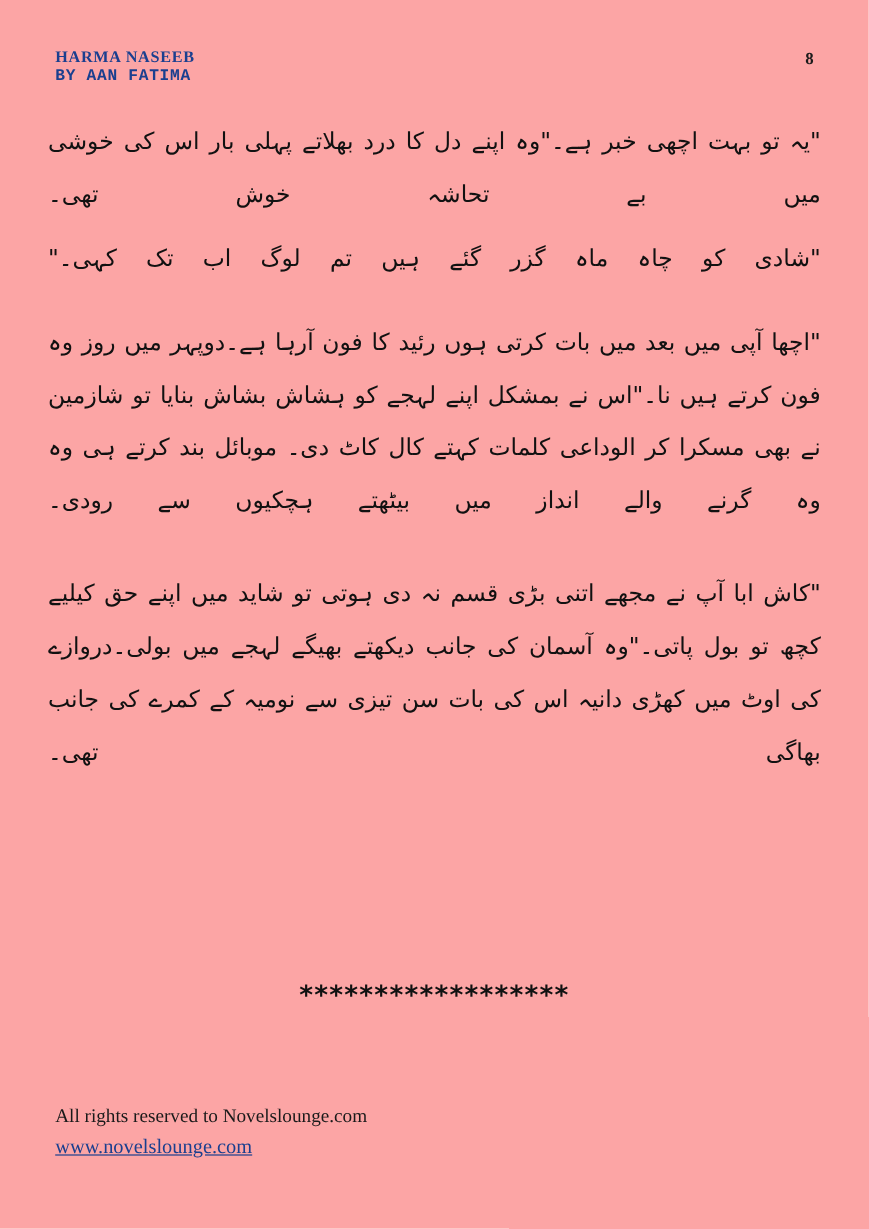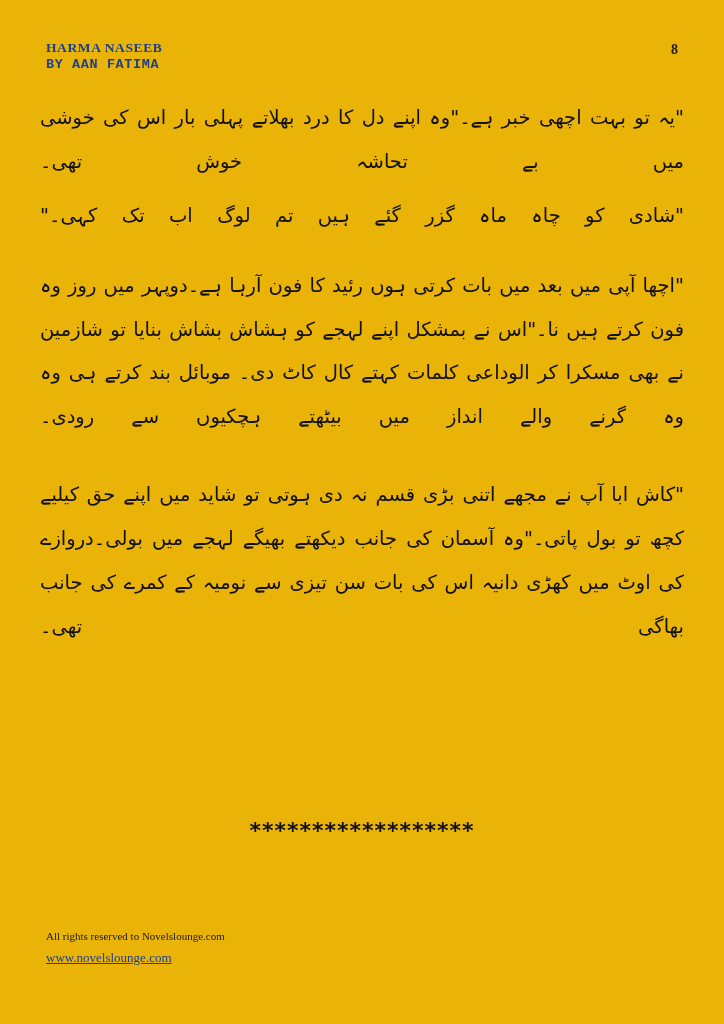--- a/index.html
+++ b/index.html
@@ -4,21 +4,21 @@
 <style>
   html, body {
     margin: 0;
     padding: 0;
     background: #ffffff;
   }
   .page {
     position: relative;
     width: 724px;
     height: 1024px;
-    background: #eab308;
+    background: #fca5a5;
     overflow: hidden;
     font-family: "Liberation Serif", serif;
   }
 
   
   .header {
     position: absolute;
     top: 40px;
     left: 46px;
     right: 46px;
@@ -87,26 +87,26 @@
   }
 
   
   .footer {
     position: absolute;
     left: 46px;
     bottom: 58px;
     font-family: "Liberation Serif", serif;
   }
   .footer-rights {
-    font-size: 11px;
+    font-size: 16px;
     color: #1a1a1a;
     margin-bottom: 6px;
   }
   .footer-link {
-    font-size: 13px;
+    font-size: 17px;
     color: #1a3f8f;
     text-decoration: underline;
     display: inline-block;
     cursor: pointer;
   }
 </style>
 </head>
 <body>
 
 <div class="page">

